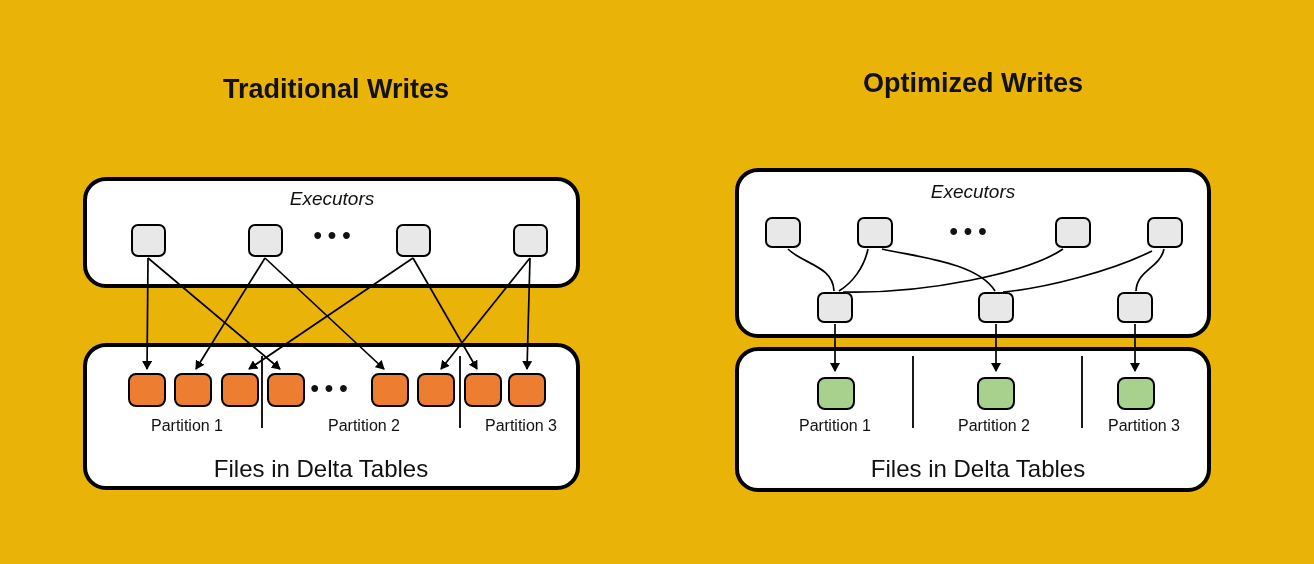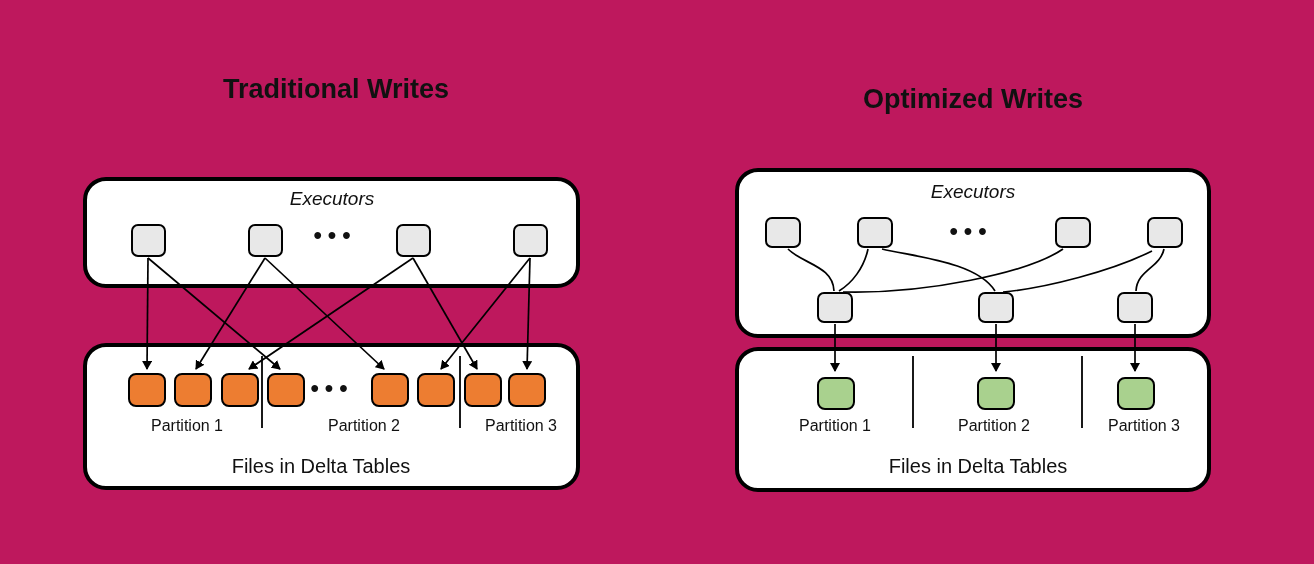--- a/index.html
+++ b/index.html
@@ -5,21 +5,21 @@
   :root{
     --c-orange:#ED7D31;
     --c-green:#A9D18E;
     --c-gray:#E8E8E8;
     --c-line:#000000;
   }
   html,body{margin:0;padding:0;background:#ffffff;}
   #canvas{
     position:relative;
     width:1314px;height:564px;
-    background:#be185d;
+    background:#eab308;
     overflow:hidden;
     font-family:"Liberation Sans",sans-serif;
   }
   .abs{position:absolute;box-sizing:border-box;}
   .frame{
     border:4px solid var(--c-line);
     border-radius:23px;
     background:#ffffff;
     z-index:1;
   }
@@ -35,21 +35,21 @@
   .lbl{
     color:#111111;
     transform:translateX(-50%);
     white-space:nowrap;
     text-align:center;
     z-index:4;
   }
   .title{font-size:27px;font-weight:700;}
   .sub{font-size:19px;font-style:italic;}
   .part{font-size:16px;}
-  .files{font-size:20px;}
+  .files{font-size:24px;}
   .dots{
     font-size:24px;font-weight:700;letter-spacing:6px;
     height:20px;line-height:16px;
   }
   .edge{stroke:var(--c-line);stroke-width:1.7;fill:none;}
   .divider{stroke:var(--c-line);stroke-width:1.8;}
   #arrowhead path{fill:var(--c-line);}
 </style>
 </head>
 <body>
@@ -78,21 +78,21 @@
   <div class="abs sq orange" style="left:417px;top:373px;width:38px;height:34px;"></div>
   <div class="abs sq orange" style="left:464px;top:373px;width:38px;height:34px;"></div>
   <div class="abs sq orange" style="left:508px;top:373px;width:38px;height:34px;"></div>
 
   <div class="abs lbl part" style="left:187px;top:417px;">Partition 1</div>
   <div class="abs lbl part" style="left:364px;top:417px;">Partition 2</div>
   <div class="abs lbl part" style="left:521px;top:417px;">Partition 3</div>
 
   <div class="abs lbl files" style="left:321px;top:455px;">Files in Delta Tables</div>
 
-  <div class="abs lbl title" style="left:973px;top:68px;margin-top:16px;">Optimized Writes</div>
+  <div class="abs lbl title" style="left:973px;top:68px;">Optimized Writes</div>
 
   <div class="abs frame" style="left:735px;top:168px;width:476px;height:170px;"></div>
   <div class="abs lbl sub" style="left:973px;top:181px;">Executors</div>
 
   <div class="abs sq" style="left:765px;top:217px;width:36px;height:31px;"></div>
   <div class="abs sq" style="left:857px;top:217px;width:36px;height:31px;"></div>
   <div class="abs lbl dots" style="left:971px;top:223px;">•••</div>
   <div class="abs sq" style="left:1055px;top:217px;width:36px;height:31px;"></div>
   <div class="abs sq" style="left:1147px;top:217px;width:36px;height:31px;"></div>
 

